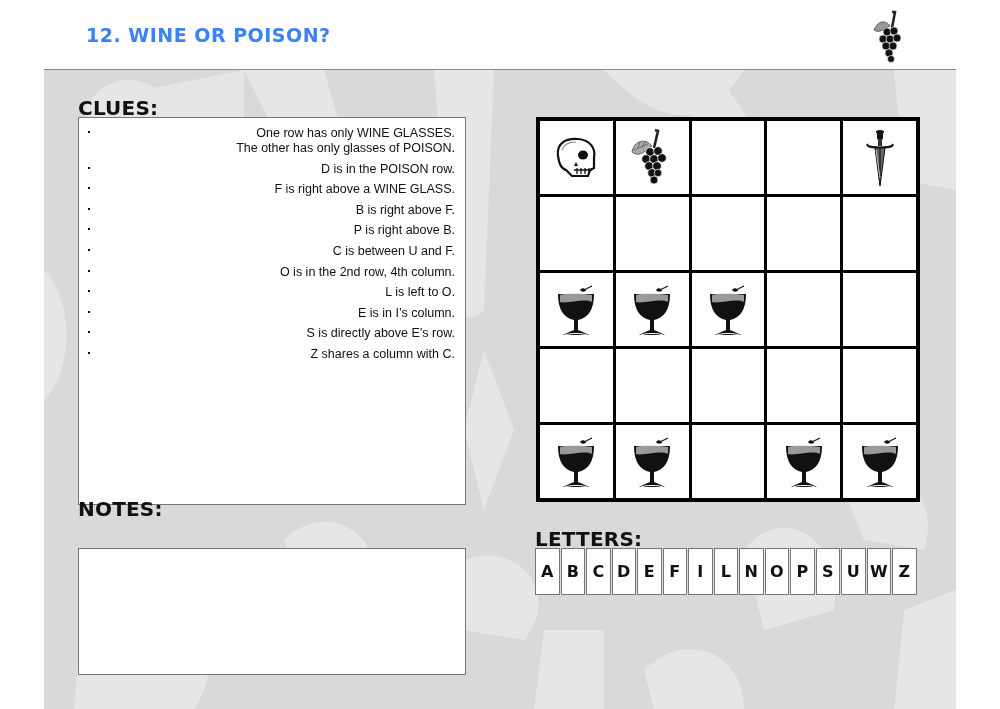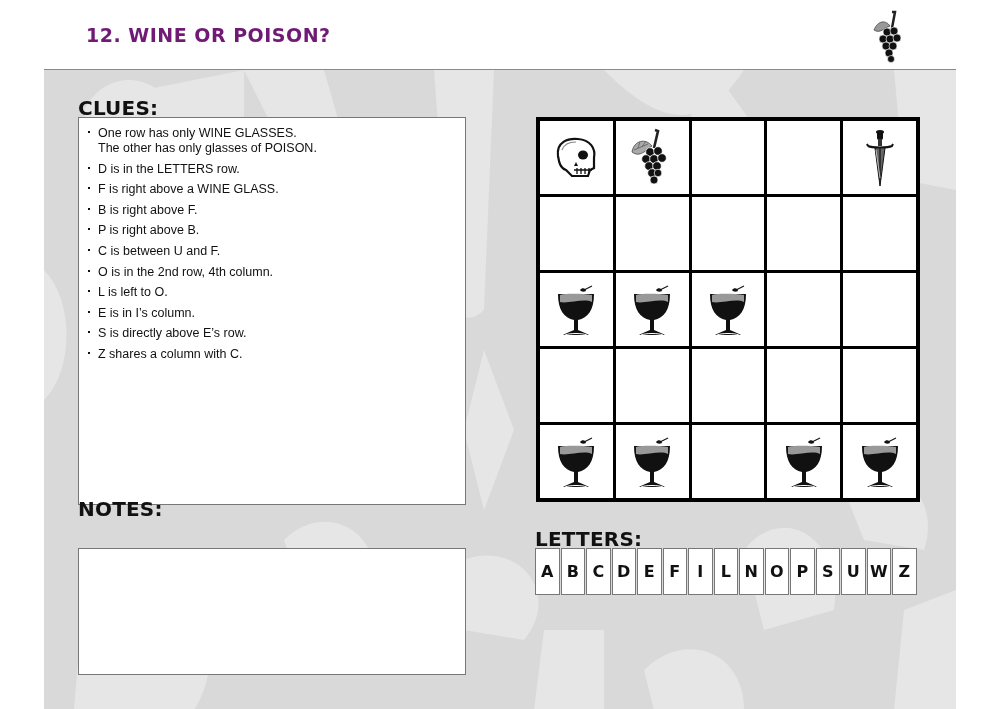--- a/index.html
+++ b/index.html
@@ -2,38 +2,39 @@
 <html><head>
   <meta charset="utf-8">
   <style>
     * { box-sizing: border-box; margin: 0; padding: 0; }
     html, body { width: 1000px; height: 709px; background: #ffffff; overflow: hidden; }
     body { position: relative; font-family: "DejaVu Sans", sans-serif; color: #111; }
 
     .page-title {
       position: absolute; left: 86px; top: 24px;
       font-family: "DejaVu Sans", sans-serif; font-weight: 900; font-size: 19px;
-      letter-spacing: 0.5px; color: #701a75;
+      letter-spacing: 0.5px; color: #3b82f6;
     }
     .header-icon { position: absolute; left: 868px; top: 8px; width: 44px; height: 56px; }
 
     .panel {
       position: absolute; left: 44px; top: 69px; width: 912px; height: 640px;
       background: #d9d9d9; border-top: 1px solid #8a8a8a; overflow: hidden;
     }
     .bg-shapes { position: absolute; inset: 0; }
 
     .section-label {
       position: absolute; font-weight: 900; font-size: 20px; color: #111;
       font-family: "DejaVu Sans", sans-serif; letter-spacing: 0.2px;
     }
     .clues-box {
       position: absolute; left: 78px; top: 117px; width: 388px; height: 388px;
       background: #fff; border: 1.5px solid #777;
       padding: 8px 10px 0 9px;
+      text-align: right;
     }
     .clue {
       position: relative; padding-left: 10px;
       font-family: "Liberation Sans", sans-serif; font-size: 12.5px; line-height: 15px;
       color: #111; margin-bottom: 5.6px;
     }
     .clue::before {
       content: ""; position: absolute; left: 0; top: 5px; width: 2px; height: 2px;
       background: #111;
     }
@@ -109,21 +110,21 @@
     </g>
   </svg>
 </div>
 
 <div class="section-label" style="left:78px; top:96px;">CLUES:</div>
 <div class="clues-box">
   <div class="clue">
     <span class="line">One row has only WINE GLASSES.</span>
     <span class="line">The other has only glasses of POISON.</span>
   </div>
-  <div class="clue"><span>D is in the LETTERS row.</span></div>
+  <div class="clue"><span>D is in the POISON row.</span></div>
   <div class="clue"><span>F is right above a WINE GLASS.</span></div>
   <div class="clue"><span>B is right above F.</span></div>
   <div class="clue"><span>P is right above B.</span></div>
   <div class="clue"><span>C is between U and F.</span></div>
   <div class="clue"><span>O is in the 2nd row, 4th column.</span></div>
   <div class="clue"><span>L is left to O.</span></div>
   <div class="clue"><span>E is in I’s column.</span></div>
   <div class="clue"><span>S is directly above E’s row.</span></div>
   <div class="clue"><span>Z shares a column with C.</span></div>
 </div>

